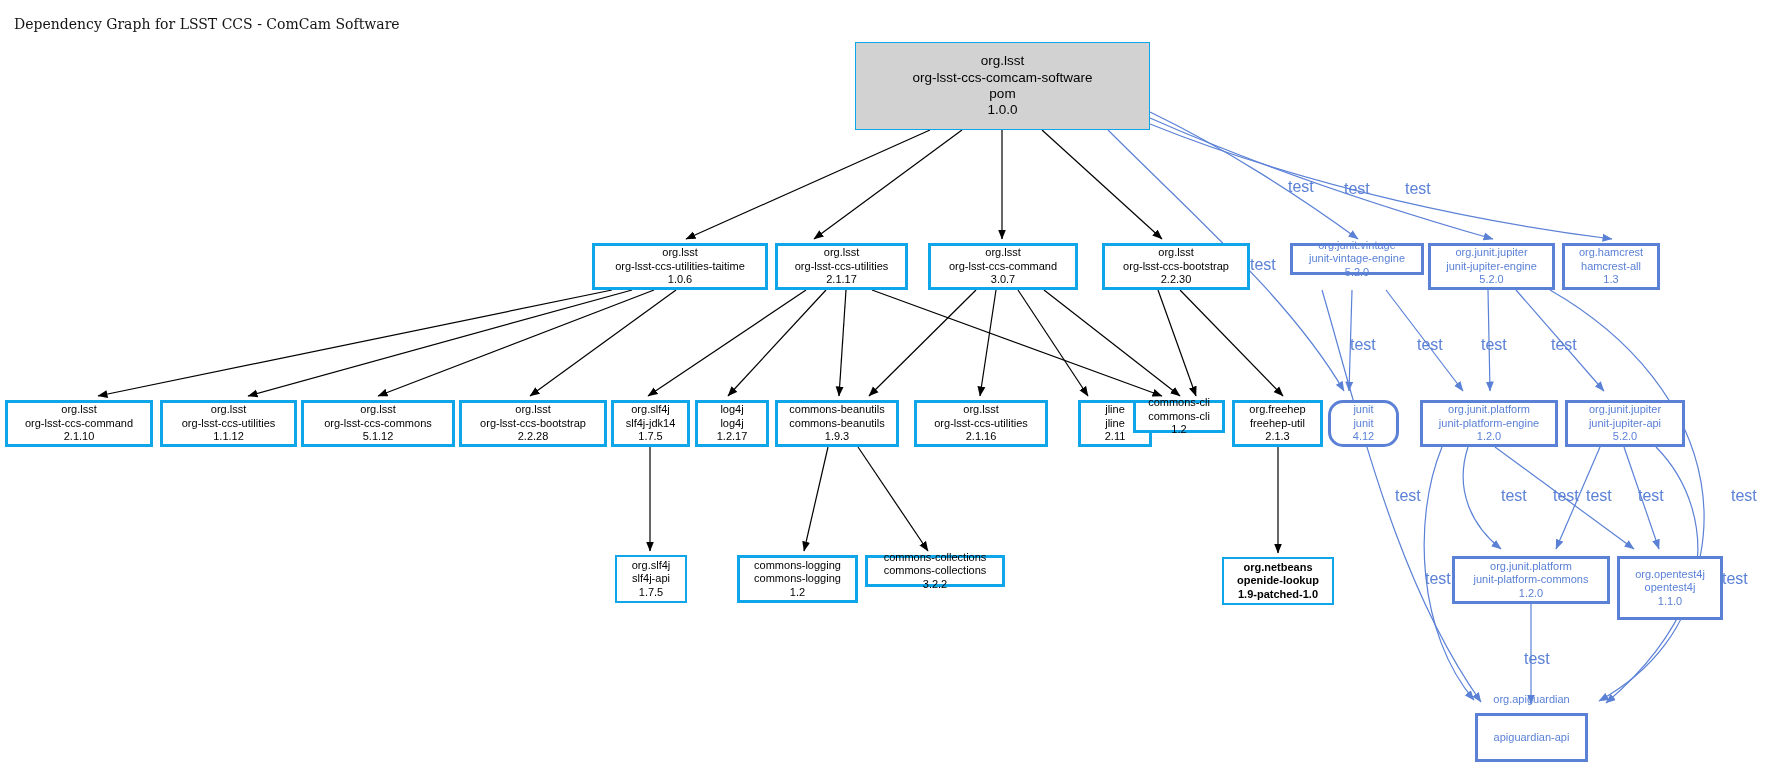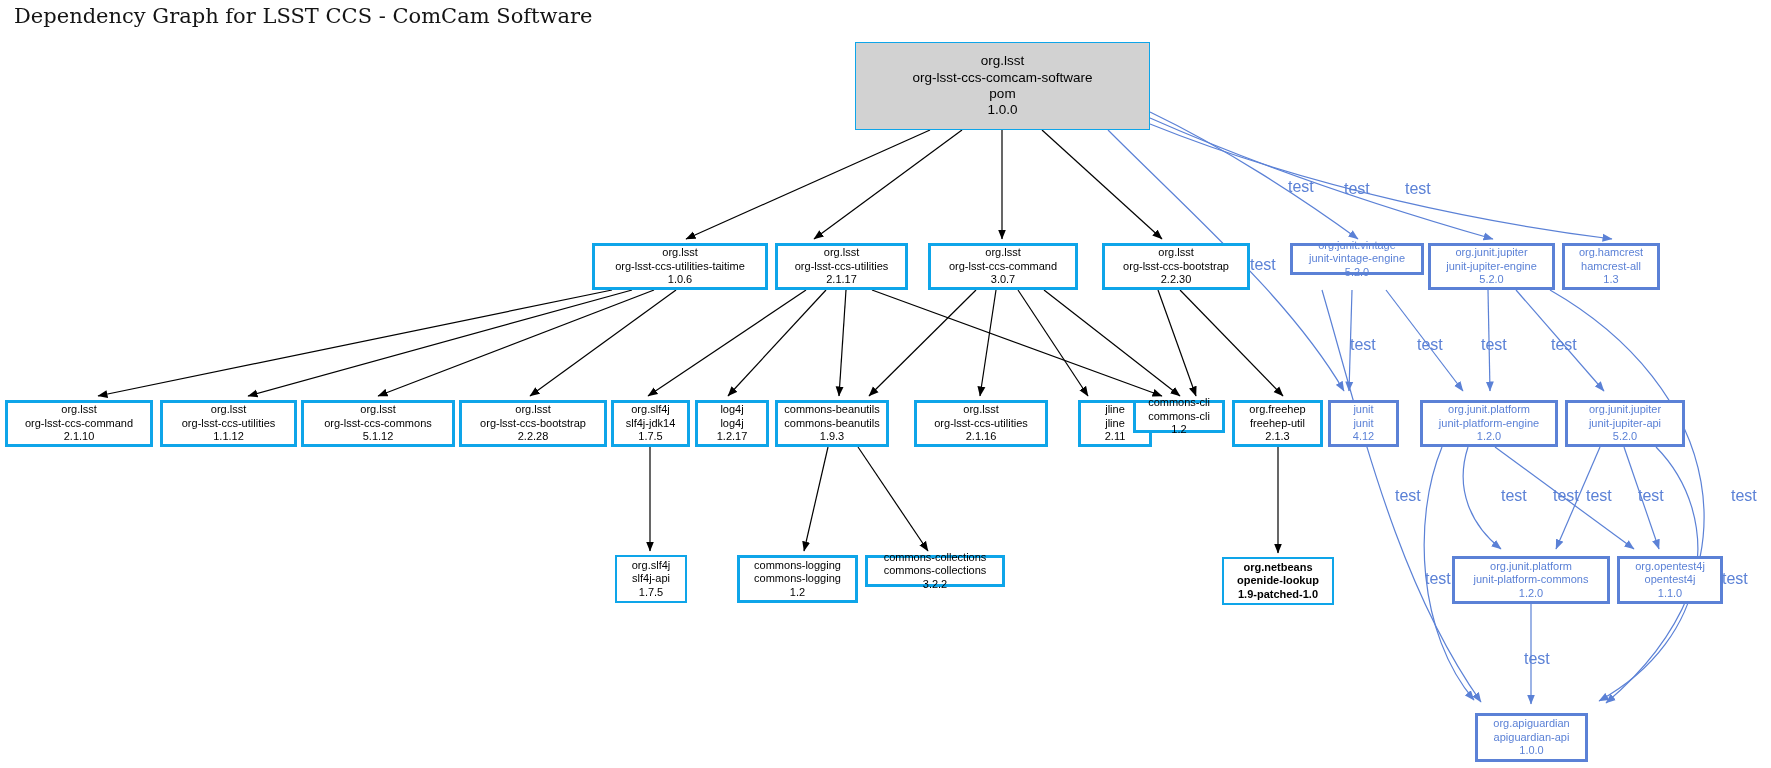--- a/index.html
+++ b/index.html
@@ -1,22 +1,22 @@
 <!DOCTYPE html>
 <html><head>
 <meta charset="utf-8">
 <style>
   html,body { margin:0; padding:0; background:#ffffff; }
   .canvas {
     position:relative; width:1771px; height:768px; background:#ffffff;
     font-family:"Liberation Sans", sans-serif; overflow:hidden;
   }
   .title {
-    position:absolute; left:14px; top:4px;
-    font-family:"DejaVu Serif", serif; font-size:21px; color:#141414;
+    position:absolute; left:14px; top:16px;
+    font-family:"DejaVu Serif", serif; font-size:14px; color:#141414;
     white-space:nowrap;
   }
   svg.edges { position:absolute; left:0; top:0; width:1771px; height:768px; }
   .node {
     position:absolute; box-sizing:border-box;
     border:3px solid #0ea5e9; background:#ffffff; color:#000000;
     display:flex; flex-direction:column; justify-content:center; align-items:center;
     text-align:center; font-size:11px; line-height:1.22; white-space:nowrap;
   }
   .node.blue { border-color:#5b81d6; color:#5b81d6; }
@@ -172,21 +172,21 @@
   <div class="node" style="left:611px;top:400px;width:79px;height:47px;">
     <span>org.slf4j</span>
     <span>slf4j-jdk14</span>
     <span>1.7.5</span>
   </div>
   <div class="node" style="left:695px;top:400px;width:74px;height:47px;">
     <span>log4j</span>
     <span>log4j</span>
     <span>1.2.17</span>
   </div>
-  <div class="node" style="left:775px;top:400px;width:114px;height:47px;">
+  <div class="node" style="left:775px;top:400px;width:124px;height:47px;">
     <span>commons-beanutils</span>
     <span>commons-beanutils</span>
     <span>1.9.3</span>
   </div>
   <div class="node" style="left:914px;top:400px;width:134px;height:47px;">
     <span>org.lsst</span>
     <span>org-lsst-ccs-utilities</span>
     <span>2.1.16</span>
   </div>
   <div class="node" style="left:1078px;top:400px;width:74px;height:47px;">
@@ -197,21 +197,21 @@
   <div class="node" style="left:1133px;top:400px;width:92px;height:33px;">
     <span>commons-cli</span>
     <span>commons-cli</span>
     <span>1.2</span>
   </div>
   <div class="node" style="left:1232px;top:400px;width:91px;height:47px;">
     <span>org.freehep</span>
     <span>freehep-util</span>
     <span>2.1.3</span>
   </div>
-  <div class="node blue" style="left:1328px;top:400px;width:71px;height:47px;">
+  <div class="node blue" style="left:1328px;top:400px;width:71px;height:47px;border-radius:15px;">
     <span>junit</span>
     <span>junit</span>
     <span>4.12</span>
   </div>
   <div class="node blue" style="left:1420px;top:400px;width:138px;height:47px;">
     <span>org.junit.platform</span>
     <span>junit-platform-engine</span>
     <span>1.2.0</span>
   </div>
   <div class="node blue" style="left:1565px;top:400px;width:120px;height:47px;">
@@ -238,25 +238,25 @@
   <div class="node thick" style="left:1222px;top:557px;width:112px;height:48px;font-weight:bold;">
     <span>org.netbeans</span>
     <span>openide-lookup</span>
     <span>1.9-patched-1.0</span>
   </div>
   <div class="node blue" style="left:1452px;top:556px;width:158px;height:48px;">
     <span>org.junit.platform</span>
     <span>junit-platform-commons</span>
     <span>1.2.0</span>
   </div>
-  <div class="node blue" style="left:1617px;top:556px;width:106px;height:48px;justify-content:center;">
+  <div class="node blue" style="left:1617px;top:556px;width:106px;height:64px;justify-content:center;">
     <span>org.opentest4j</span>
     <span>opentest4j</span>
     <span>1.1.0</span>
   </div>
 
-  <div class="node blue" style="left:1475px;top:713px;width:113px;height:49px;">
+  <div class="node blue" style="left:1475px;top:713px;width:113px;height:49px;gap:24px;">
     <span>org.apiguardian</span>
     <span>apiguardian-api</span>
     <span>1.0.0</span>
   </div>
 
 </div>
 
 </body></html>

